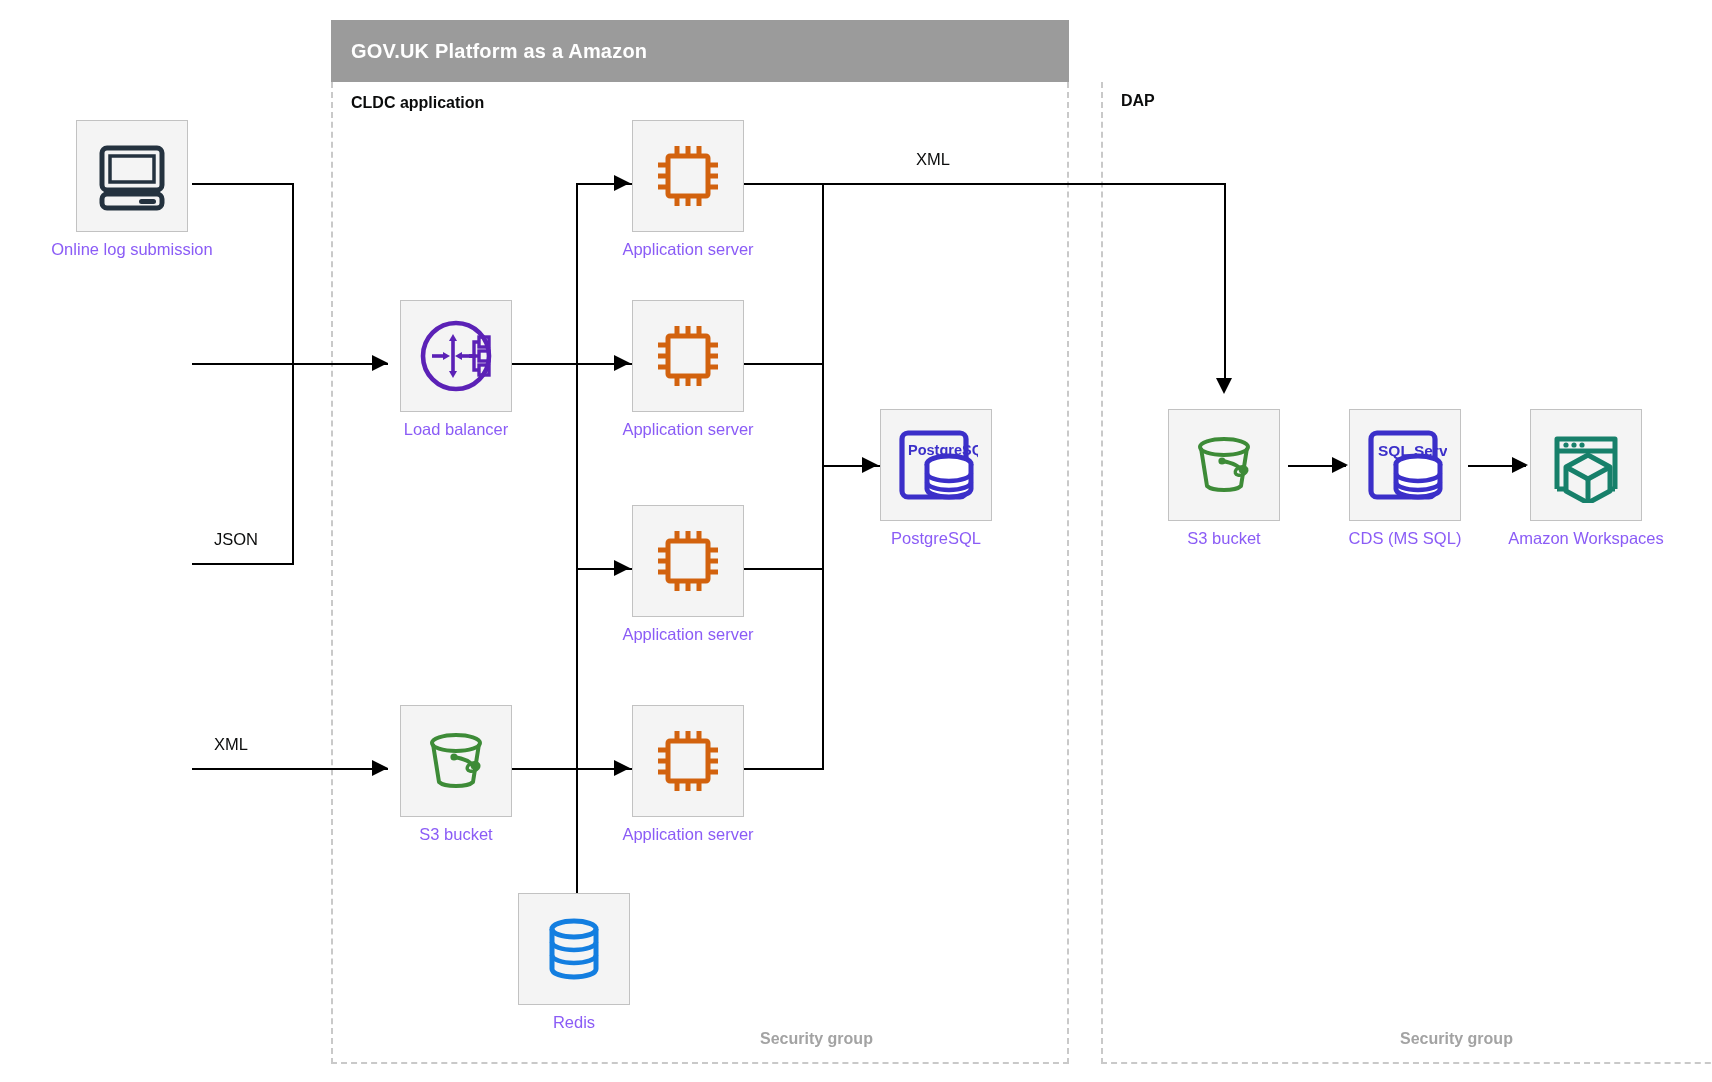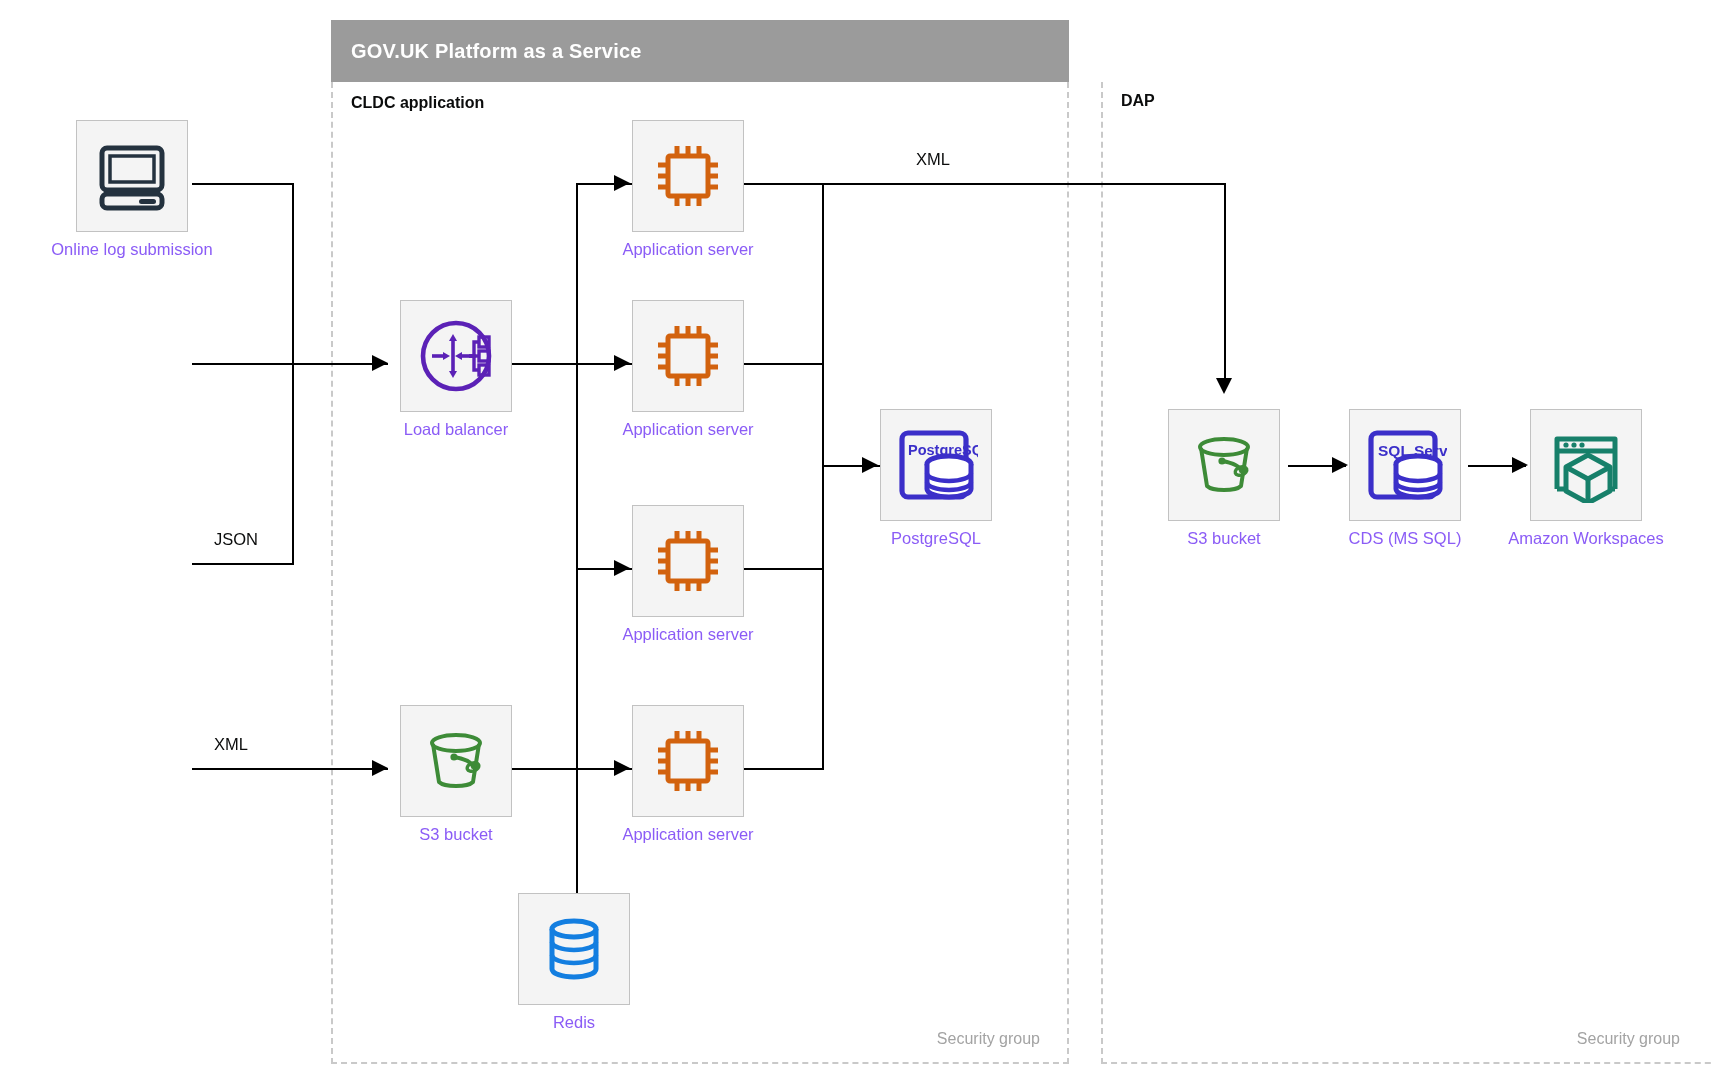--- a/index.html
+++ b/index.html
@@ -37,21 +37,22 @@
   .group-sublabel {
     position: absolute;
     font-weight: bold;
     font-size: 16px;
     color: #0b0c0c;
   }
   .group-footlabel {
     position: absolute;
     font-size: 16px;
     color: #a3a3a3;
-    text-align: right;
+    text-align: left;
+    font-weight: bold;
   }
 
   
   .node { position: absolute; }
   .node-box {
     width: 112px; height: 112px;
     background: #f4f4f4;
     border: 1px solid #c2c2c2;
     display: flex; align-items: center; justify-content: center;
   }
@@ -92,21 +93,21 @@
     padding: 0 4px;
     white-space: nowrap;
   }
 </style>
 </head>
 <body>
 
 <div id="canvas">
 
   <div class="group-header" style="left:331px; top:20px; width:738px; height:62px;">
-    <span>GOV.UK Platform as a Service</span>
+    <span>GOV.UK Platform as a Amazon</span>
   </div>
   <div class="group-dashed" style="left:331px; top:82px; width:738px; height:982px;"></div>
   <div class="group-sublabel" style="left:351px; top:94px;">CLDC application</div>
   <div class="group-footlabel" style="left:760px; top:1030px; width:280px;">Security group</div>
 
   <div class="group-dashed" style="left:1101px; top:82px; width:640px; height:982px;"></div>
   <div class="group-sublabel" style="left:1121px; top:92px;">DAP</div>
   <div class="group-footlabel" style="left:1400px; top:1030px; width:280px;">Security group</div>
 
   <div class="hline" style="left:192px; top:183px; width:102px;"></div>

